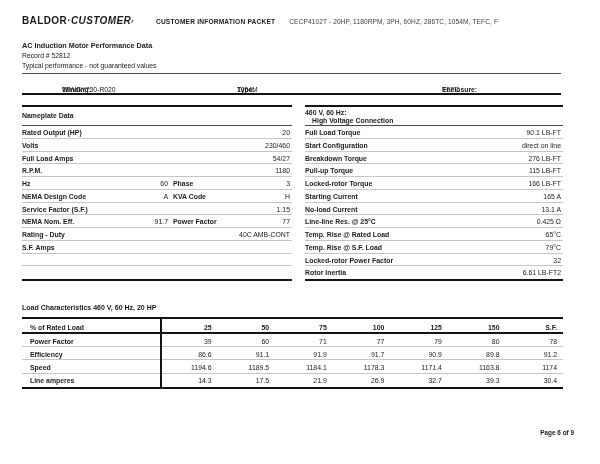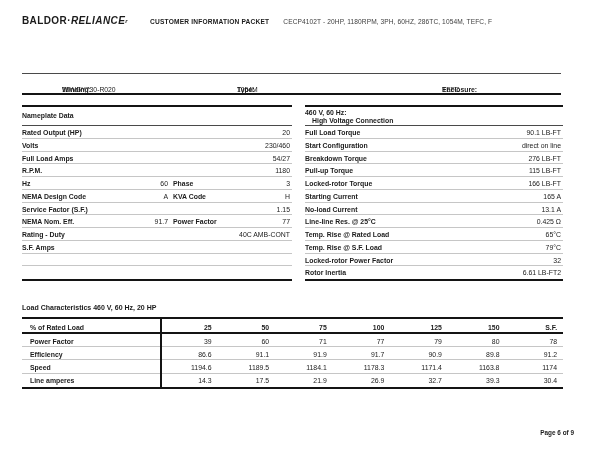--- a/index.html
+++ b/index.html
@@ -63,25 +63,30 @@
 
   
   .footer { position:absolute; top:429px; right:26px; font-size:6.4px; font-weight:bold; }
 </style>
 </head>
 <body>
 
 <div class="page">
 
   <div class="hdr">
-    <span class="logo"><span>BALDOR</span><span>·</span><span class="it">RELIANCE</span><span class="mark">r</span></span>
+    <span class="logo"><span>BALDOR</span><span>·</span><span class="it">CUSTOMER</span><span class="mark">r</span></span>
     <span class="packet-title">CUSTOMER INFORMATION PACKET</span>
     <span class="product-code">CECP4102T - 20HP, 1180RPM, 3PH, 60HZ, 286TC, 1054M, TEFC, F</span>
   </div>
 
+  <div class="title-block">
+    <div class="doc-title">AC Induction Motor Performance Data</div>
+    <div class="doc-sub">Record # 52812</div>
+    <div class="doc-sub">Typical performance - not guaranteed values</div>
+  </div>
 
   <div class="winding">
     <span class="w-winding">
         <span class="w-lab">Winding:</span> 
         <span class="w-val">10WGY730-R020</span>
       </span>
     <span class="w-type">
         <span class="w-lab">Type:</span> 
         <span class="w-val">1054M</span>
       </span>

